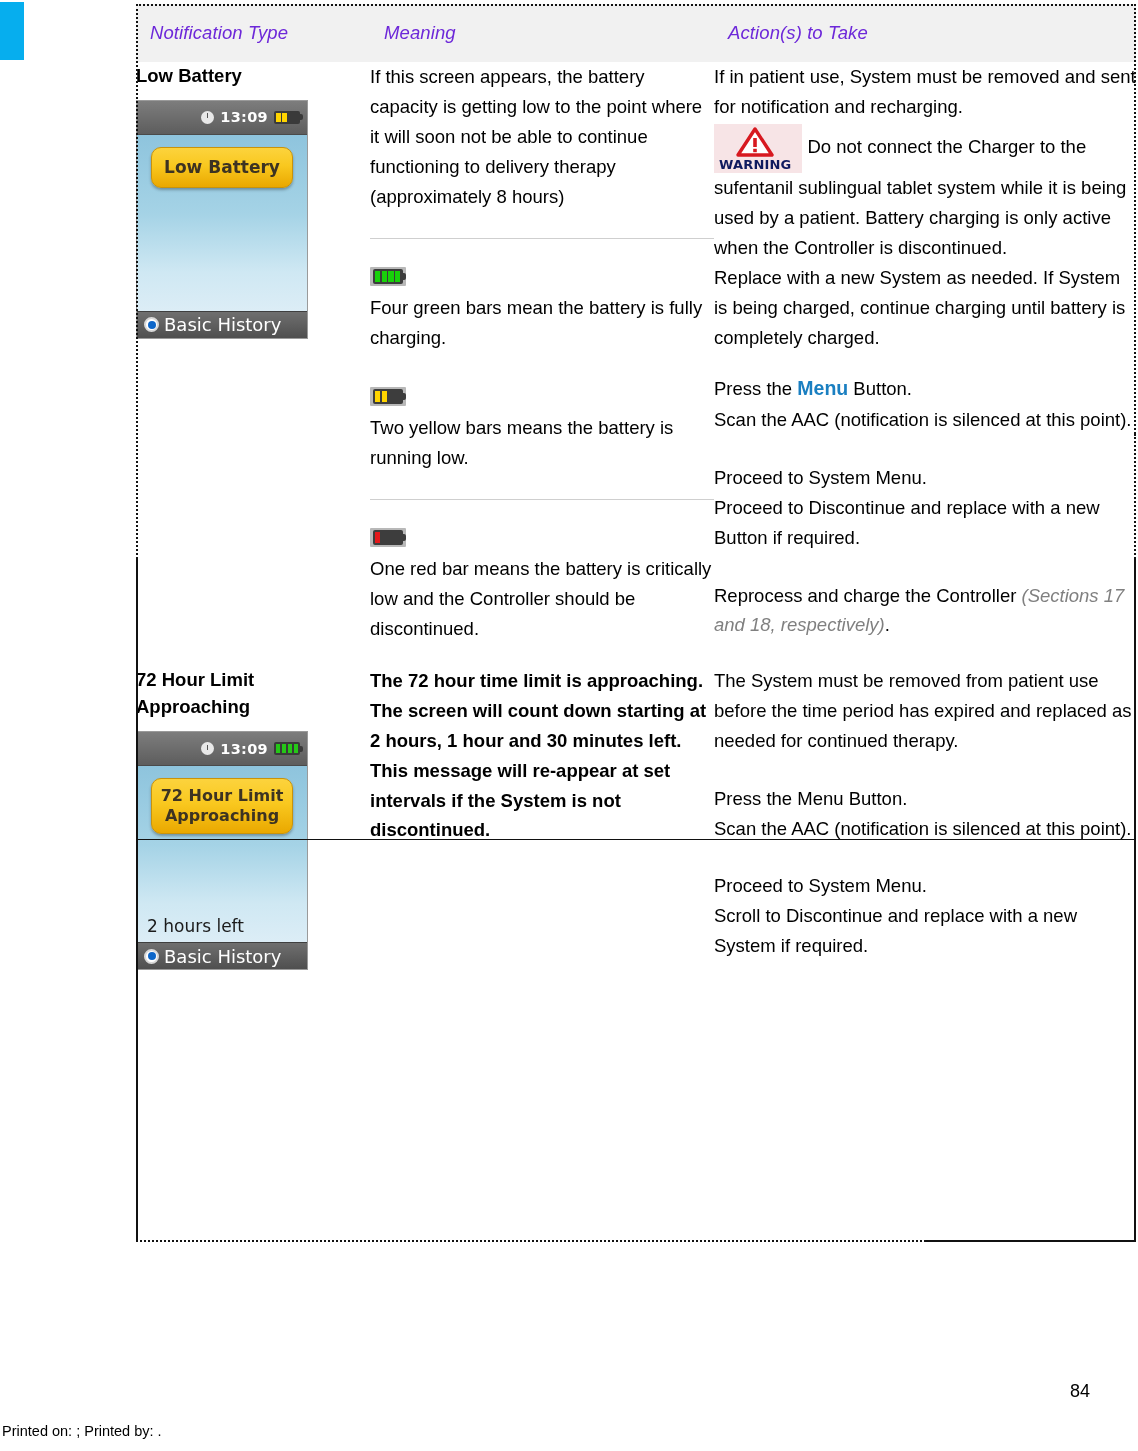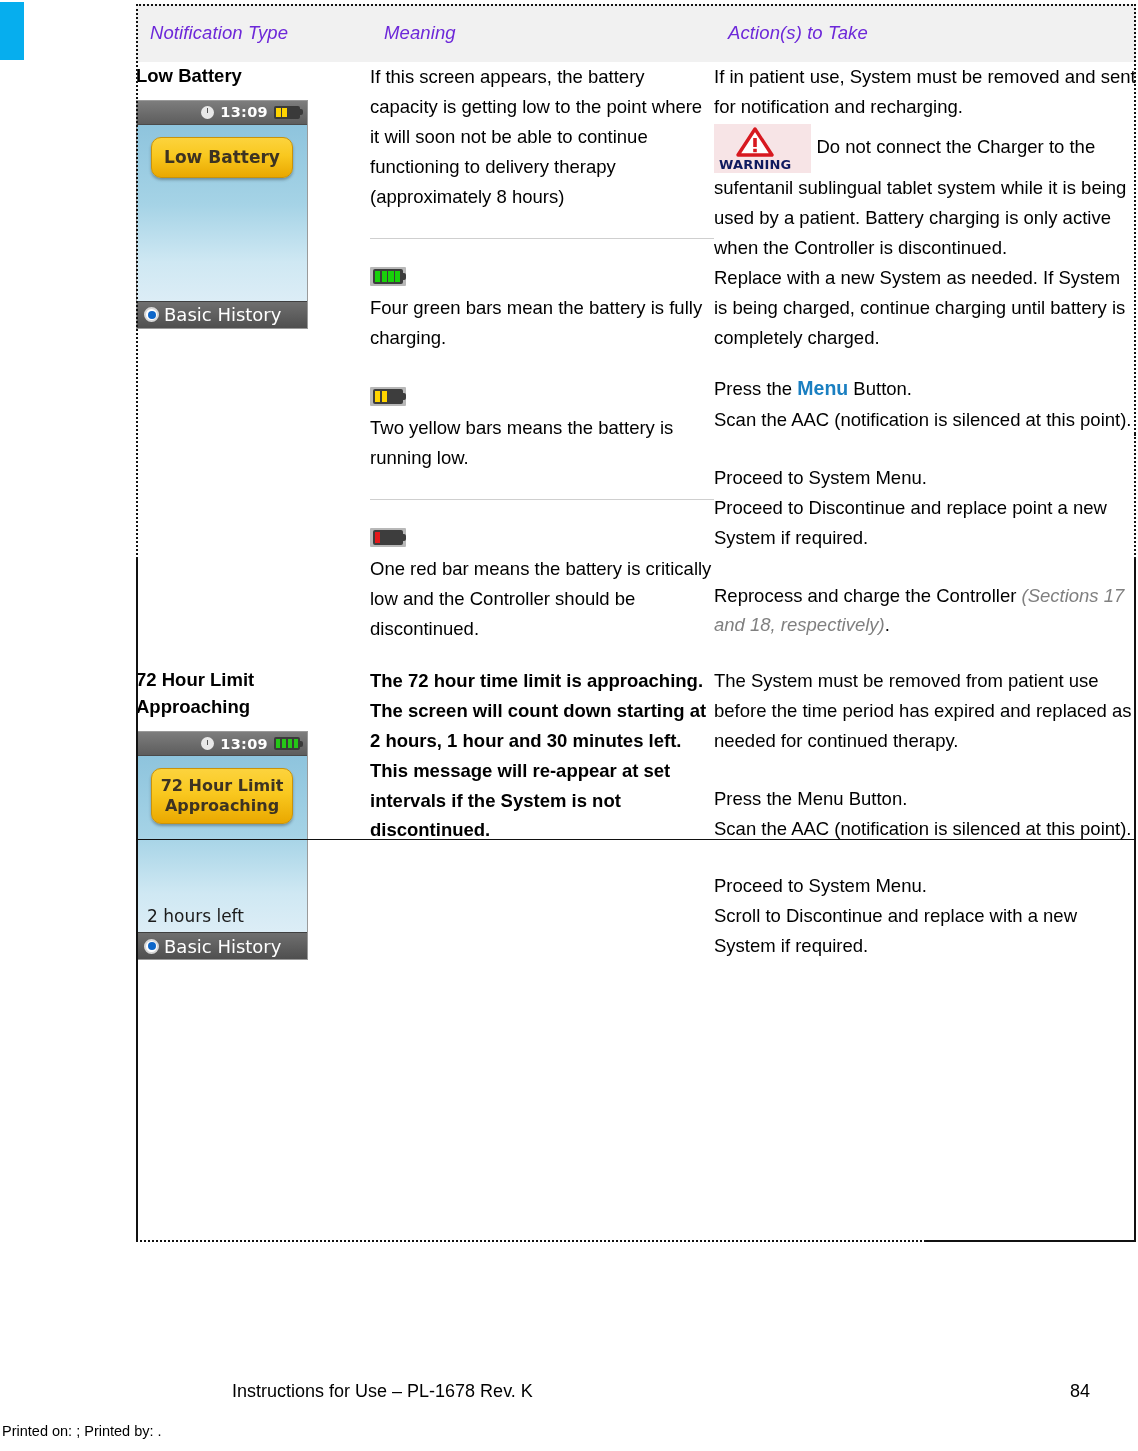--- a/index.html
+++ b/index.html
@@ -140,21 +140,21 @@
 
   
   .device {
     width: 172px;
     border: 1px solid #9a9a9a;
     background: #8fbfd8;
     position: relative;
     margin-top: 6px;
   }
   .dev-statusbar {
-    height: 24px;
+    height: 34px;
     background: linear-gradient(#7d7d7d, #5d5d5d);
     display: flex;
     align-items: center;
     justify-content: flex-end;
     padding-right: 7px;
     gap: 6px;
     border-bottom: 1px solid #4a4a4a;
   }
   .dev-clockicon {
     width: 13px; height: 13px;
@@ -284,21 +284,21 @@
   }
   .lb-body i { display: block; width: 5.2px; height: 11px; }
   .lb-green i  { background: #18d20a; }
   .lb-yellow i { background: #ffd400; }
   .lb-red i    { background: #e4181b; }
 
   
   .warn-badge {
     display: inline-block;
     background: #f7e4e6;
-    padding: 3px 19px 1px 5px;
+    padding: 3px 10px 1px 5px;
     vertical-align: middle;
     text-align: center;
     line-height: 0;
     margin: 2px 6px 0 0;
   }
   .warn-badge svg { display: block; margin: 0 auto; }
   .warn-word {
     display: block;
     font-size: 13px;
     font-weight: bold;
@@ -430,21 +430,21 @@
         <p> Replace with a new System as needed.  If System is being charged, continue charging until battery is completely charged.</p>
 
         <div class="spacer-md"></div>
 
         <p><span>Press the </span><span class="menu-kw">Menu</span><span> Button.</span></p>
         <p>Scan the AAC (notification is silenced at this point).</p>
 
         <div class="spacer-lg"></div>
 
         <p>Proceed to System Menu.</p>
-        <p>Proceed to Discontinue and replace point a new System if required.</p>
+        <p>Proceed to Discontinue and replace with a new Button if required.</p>
 
         <div class="spacer-lg"></div>
 
         <p><span>Reprocess and charge the Controller </span><span class="sections-note">(Sections 17 and 18, respectively)</span><span>.</span></p>
       </div>
     </td>
   </tr>
 
   <tr>
     <td class="cell cell-type" style="padding-top:22px;">
@@ -501,17 +501,16 @@
   <div class="bd-right-dot"></div>
   <div class="bd-right-dot2"></div>
   <div class="bd-right-solid"></div>
   <div class="bd-bot-dot"></div>
   <div class="bd-bot-solid"></div>
   <div class="row-divider"></div>
 </div>
 
 <div class="page-footer">
   <div class="footer-main">
-    <div>Instructions for Use – PL-1678 Rev. K</div>
   </div>
   <div class="footer-page">84</div>
 </div>
 <div class="printed-on">Printed on: ; Printed by: .</div>
 
 </body></html>

